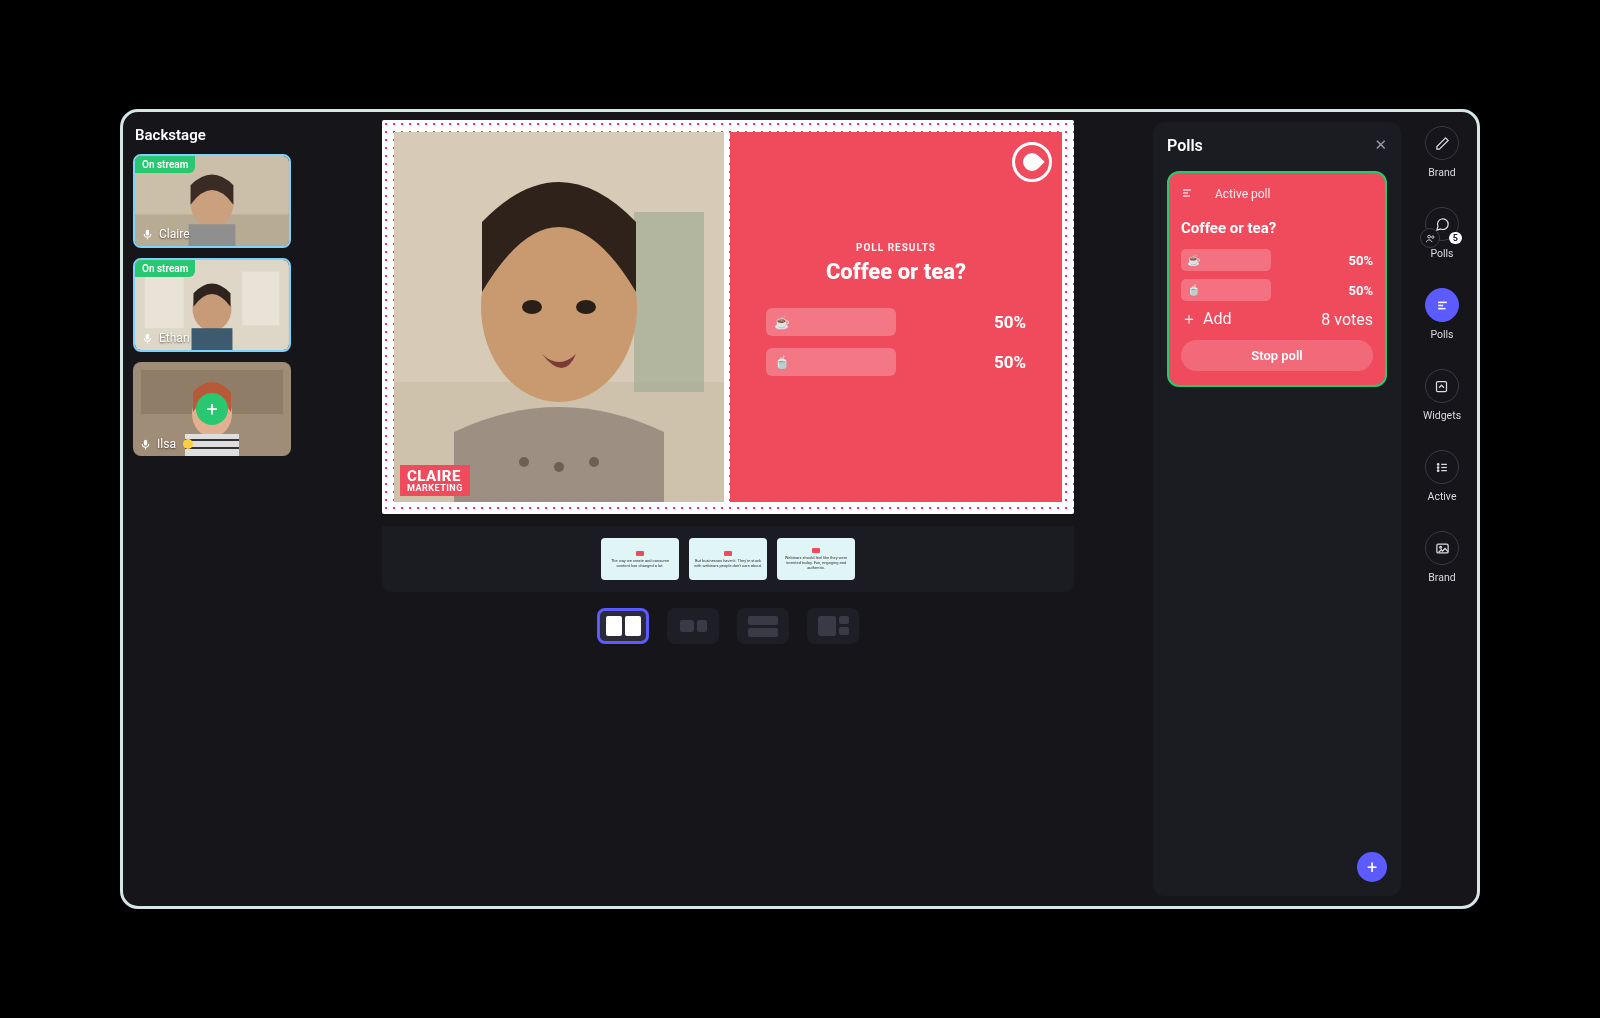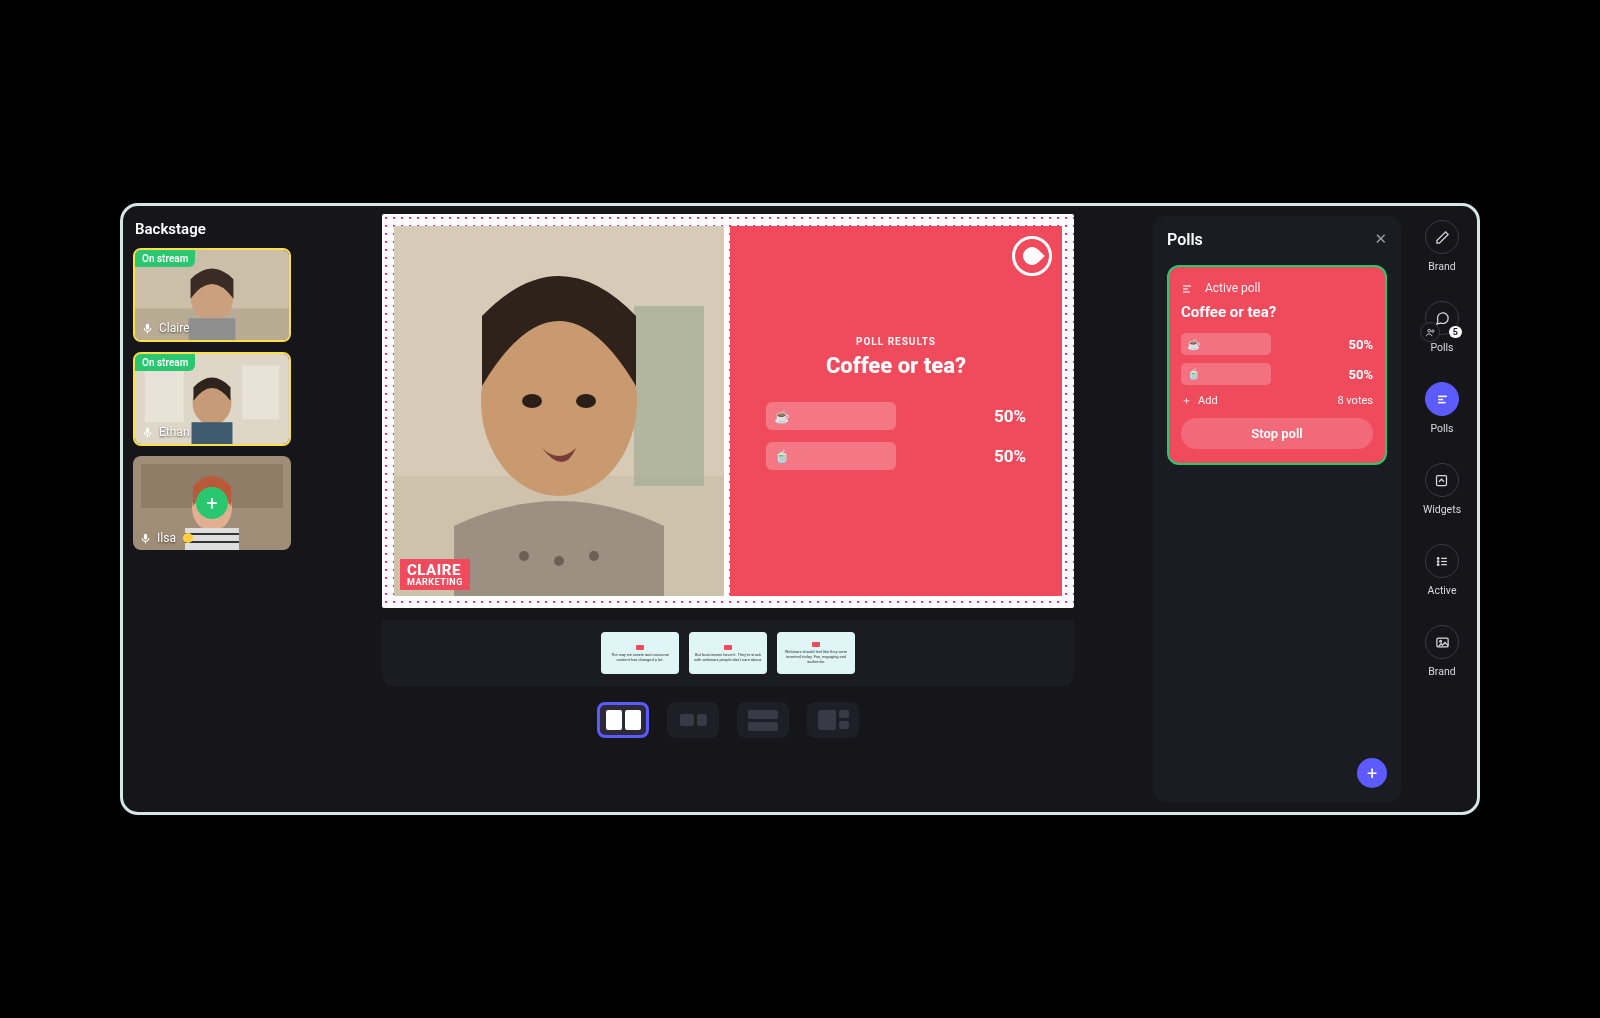--- a/index.html
+++ b/index.html
@@ -8,21 +8,21 @@
     font-family: -apple-system, BlinkMacSystemFont, "Segoe UI", Roboto, Helvetica, Arial, sans-serif;
     color: #fff;
     width: 1600px;
     height: 1018px;
     display: flex;
     align-items: center;
     justify-content: center;
   }
   .window {
     width: 1360px;
-    height: 612px;
+    height: 800px;
     background: #15151a;
     border: 3px solid #d5e6e6;
     border-radius: 18px;
     display: flex;
     overflow: hidden;
     position: relative;
   }
   
   .backstage {
     width: 180px;
@@ -36,21 +36,21 @@
   }
   .participant {
     position: relative;
     width: 158px;
     height: 94px;
     border-radius: 8px;
     margin-bottom: 10px;
     overflow: hidden;
     cursor: pointer;
   }
-  .participant.on-stream { border: 2px solid #fde047; }
+  .participant.on-stream { border: 2px solid #7dd3fc; }
   .participant .bg {
     position:absolute; inset:0;
   }
   .badge-stream {
     position: absolute; top: 0; left: 0;
     background: #29c76f;
     color: #0b3; color:#043d1b;
     color:#fff;
     font-size: 10px;
     font-weight:600;
@@ -155,26 +155,26 @@
     position:relative;
     display:flex; flex-direction:column;
   }
   .right-panel h3 { font-size:16px; font-weight:600;}
   .close-x { position:absolute; top:14px; right:14px; color:#9a9aa5; cursor:pointer; font-size:15px;}
   .active-poll {
     margin-top:16px;
     border:2px solid #29c76f; border-radius:12px;
     background:#f04a5d; padding:14px 12px 14px;
   }
-  .active-poll .hdr { display:flex;align-items:flex-end;gap:12px;font-size:12px;opacity:.9;margin-bottom:8px;}
+  .active-poll .hdr { display:flex;align-items:flex-start;gap:22px;font-size:12px;opacity:.9;margin-bottom:18px;}
   .active-poll .q { font-weight:700; font-size:15px; margin-bottom:12px;}
   .ap-row { display:flex;align-items:center;margin-bottom:8px;}
   .ap-bar { width:90px;height:22px;background:rgba(255,255,255,.22);border-radius:5px;display:flex;align-items:center;padding-left:6px;font-size:11px;}
   .ap-pct { margin-left:auto; font-weight:700; font-size:13px;}
-  .ap-add { display:flex;justify-content:space-between;align-items:center;font-size:11px;margin:6px 0 10px;opacity:.95;}
+  .ap-add { display:flex;justify-content:space-between;align-items:center;font-size:16px;margin:6px 0 10px;opacity:.95;}
   .ap-add .plus{margin-right:6px;}
   .stop-btn {
     background:rgba(255,255,255,.18); border-radius:20px;
     text-align:center; padding:8px 0; font-size:13px; font-weight:600; cursor:pointer;
   }
   .fab {
     position:absolute; right:14px; bottom:14px;
     width:30px;height:30px;border-radius:50%;background:#5b5bff;
     display:flex;align-items:center;justify-content:center;font-size:18px;cursor:pointer;
   }

